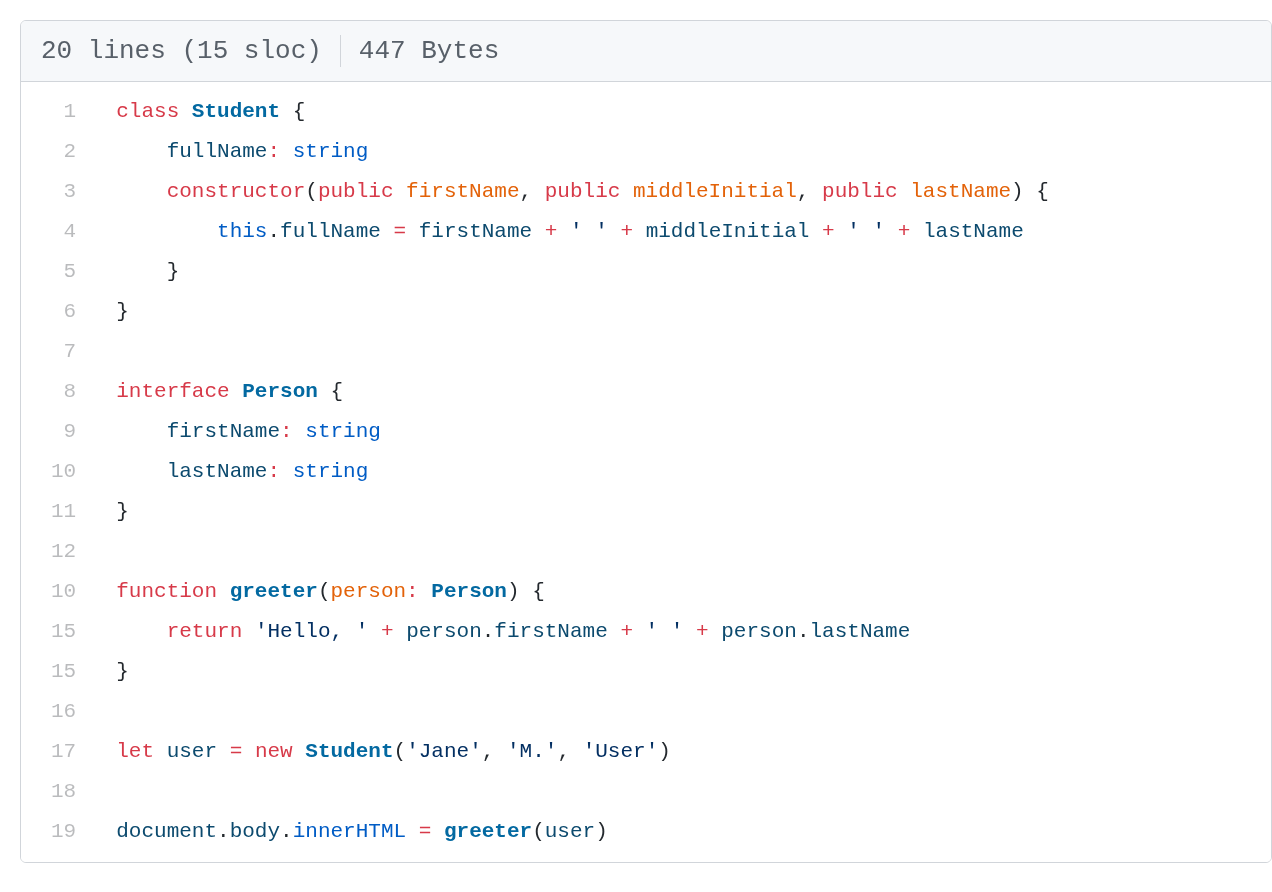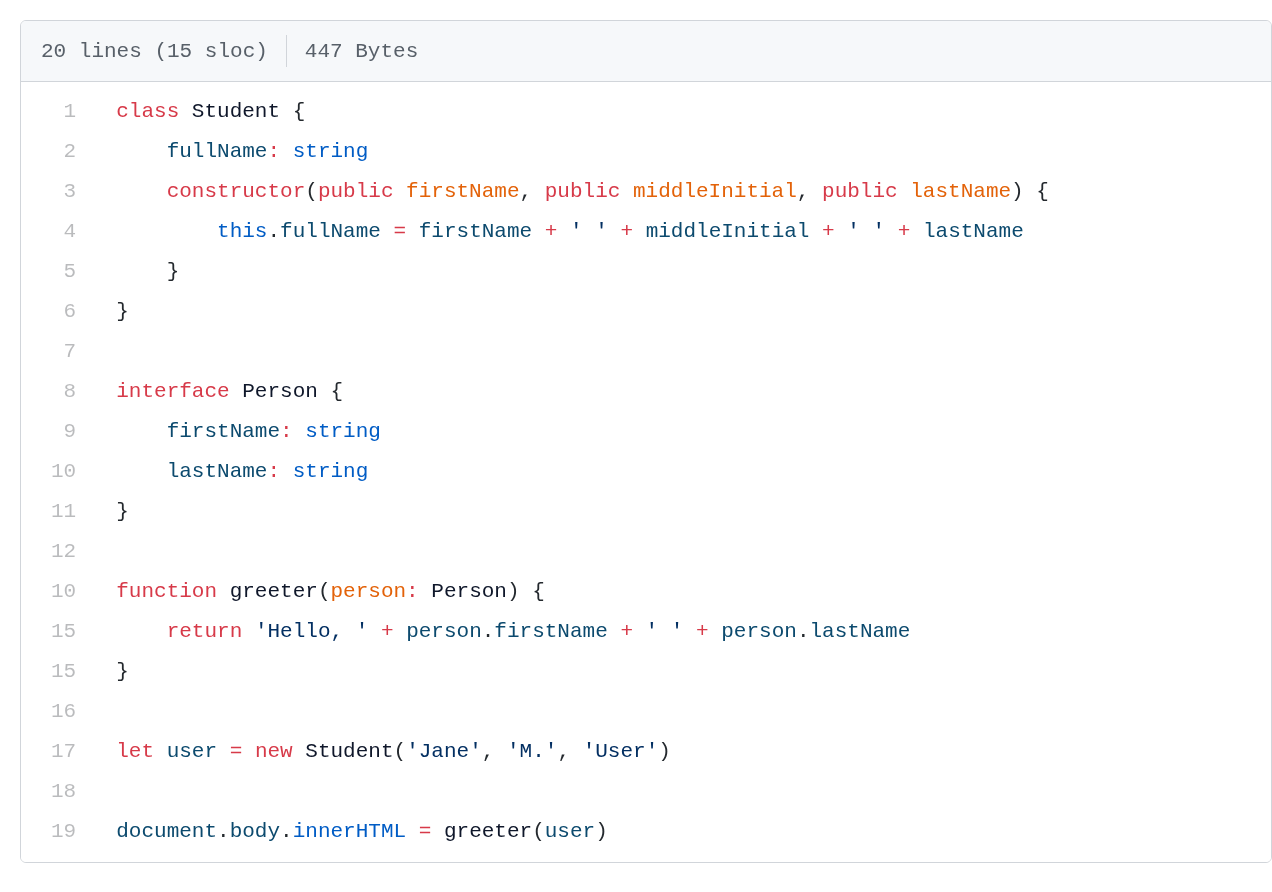--- a/index.html
+++ b/index.html
@@ -18,21 +18,21 @@
       margin-right: 0;
       margin-top: 20px;
     }
     .file-header {
       background: #f6f8fa;
       border-bottom: 1px solid #d1d5da;
       padding: 14px 20px;
       display: flex;
       align-items: center;
       font-family: SFMono-Regular, Consolas, "Liberation Mono", Menlo, monospace;
-      font-size: 21px;
+      font-size: 26px;
       color: #586069;
     }
     .divider {
       width: 1px;
       height: 32px;
       background: #d1d5da;
       margin: 0 18px;
     }
     .code-area {
       display: flex;
@@ -55,21 +55,21 @@
       flex: 1 1 auto;
       white-space: pre;
       padding: 10px 0;
       overflow-x: auto;
     }
     .code .line {
       padding-left: 20px;
     }
     
     .kw { color: #d73a49; }      
-    .cls { color: #0f172a; }     
+    .cls { color: #0369a1; font-weight: bold; }     
     .typ { color: #005cc5; }     
     .str { color: #032f62; }     
     .var { color: #e36209; }     
     .id  { color: #0c4a6e; }     
     .pun { color: #24292e; }     
   </style>
 </head>
 <body>
 
 <div class="container">

